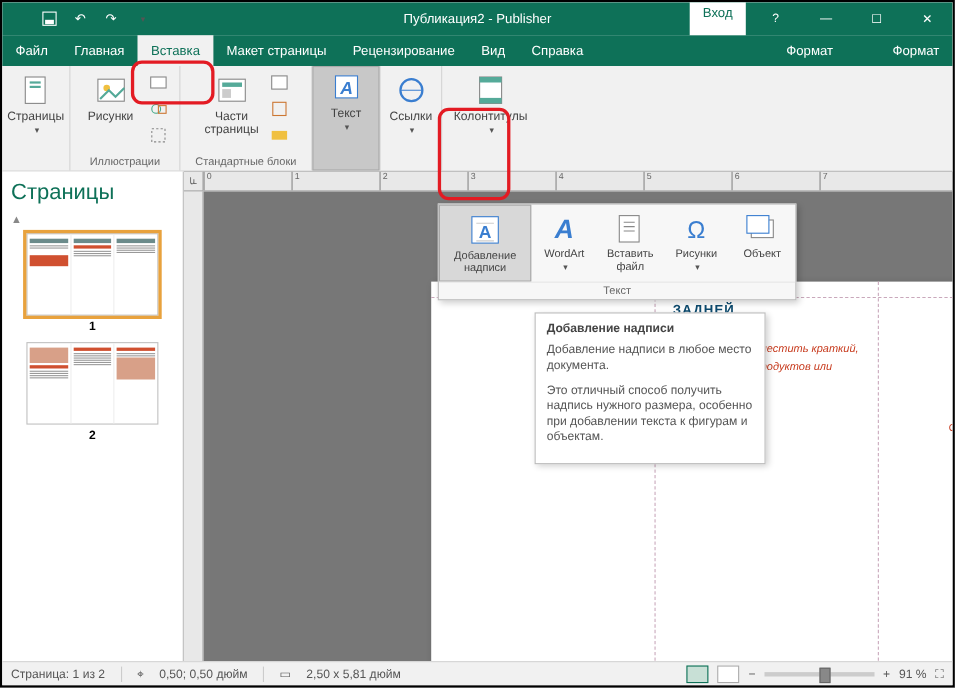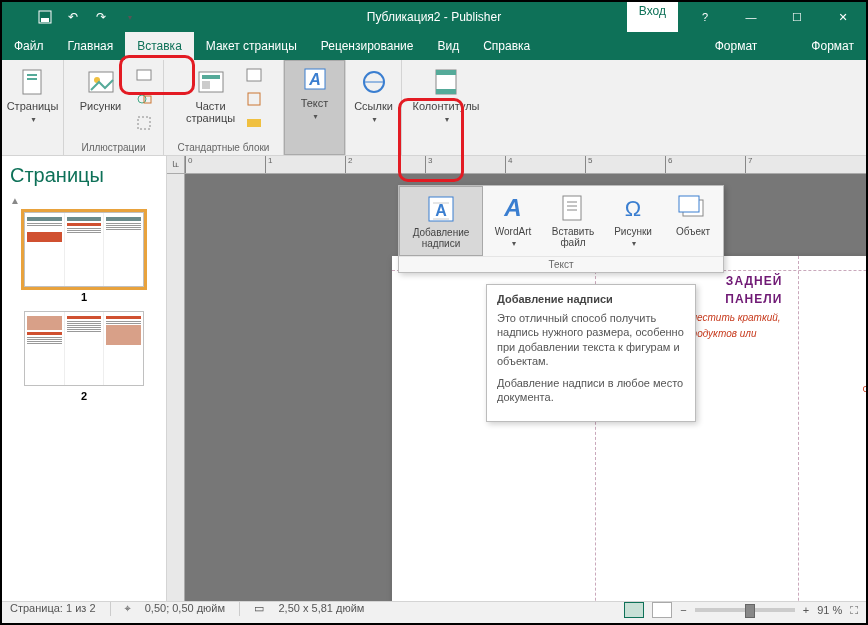--- a/index.html
+++ b/index.html
@@ -71,27 +71,27 @@
 .ruler-h { position: absolute; top: 0; left: 18px; right: 0; height: 18px; background: #e8e8e8; border-bottom: 1px solid #aaa; font-size: 8px; color: #666; display: flex; }
 .ruler-v { position: absolute; top: 18px; left: 0; bottom: 0; width: 18px; background: #e8e8e8; border-right: 1px solid #aaa; }
 .ruler-h .tick { width: 80px; border-left: 1px solid #888; padding-left: 2px; height: 100%; }
 .ruler-corner { position: absolute; top: 0; left: 0; width: 18px; height: 18px; background: #e8e8e8; border-right: 1px solid #aaa; border-bottom: 1px solid #aaa; font-size: 8px; display: flex; align-items: center; justify-content: center; color: #555; }
 
 .page { position: absolute; left: 225px; top: 100px; width: 610px; height: 400px; background: #fff; box-shadow: 3px 3px 8px rgba(0,0,0,.3); display: flex; }
 .page-col { flex: 1; border-right: 1px dashed #c9a8bb; padding: 18px 16px; position: relative; }
 .page-col:last-child { border-right: none; }
 .page-grid-h { position: absolute; left: 0; right: 0; border-top: 1px dashed #c9a8bb; }
 
-.col-hdr { font-size: 12px; color: #701a75; font-weight: bold; letter-spacing: 1px; margin-bottom: 4px; text-align: right; }
+.col-hdr { font-size: 12px; color: #0c4a6e; font-weight: bold; letter-spacing: 1px; margin-bottom: 4px; }
 .col-body { font-size: 10px; font-style: italic; color: #c73a1d; line-height: 1.6; }
 .biz-info { text-align: right; font-size: 9px; color: #c73a1d; line-height: 1.4; margin-top: 90px; }
 .biz-info .org { font-style: italic; margin-bottom: 6px; }
 
 
-.statusbar { position: absolute; bottom: 0; left: 0; right: 0; height: 22px; background: #f1f1f1; border-top: 1px solid #d4d4d4; display: flex; align-items: flex-start; font-size: 11px; color: #555; padding: 0 8px; gap: 14px; }
+.statusbar { position: absolute; bottom: 0; left: 0; right: 0; height: 22px; background: #f1f1f1; border-top: 1px solid #d4d4d4; display: flex; align-items: center; font-size: 11px; color: #555; padding: 0 8px; gap: 14px; }
 .status-sep { width: 1px; height: 14px; background: #ccc; }
 .status-right { margin-left: auto; display: flex; align-items: center; gap: 8px; }
 .view-btn { width: 20px; height: 16px; border: 1px solid #aaa; background: #fff; }
 .view-btn.active { background: #c8e0d6; border-color: #0e7158; }
 .zoom-slider { width: 100px; height: 4px; background: #ccc; position: relative; }
 .zoom-slider::before { content: ""; position: absolute; left: 50%; top: -4px; width: 8px; height: 12px; background: #888; border: 1px solid #666; }
 
 svg { display: block; }
 </style>
 </head>
@@ -320,22 +320,22 @@
           </svg>
         </div>
       <span>Объект</span>
     </div>
   </div>
   <div class="popup-label">Текст</div>
 </div>
 
 <div class="tooltip">
   <div class="tooltip-title">Добавление надписи</div>
+  <p>Добавление надписи в любое место документа.</p>
   <p>Это отличный способ получить надпись нужного размера, особенно при добавлении текста к фигурам и объектам.</p>
-  <p>Добавление надписи в любое место документа.</p>
 </div>
 
 <div class="workspace">
 
   <div class="navpane">
     <div class="navtitle">Страницы</div>
     <div class="scroll-up">▲</div>
     <div class="thumb">
       <div class="thumb-img active">
         <div class="thumb-panels">

